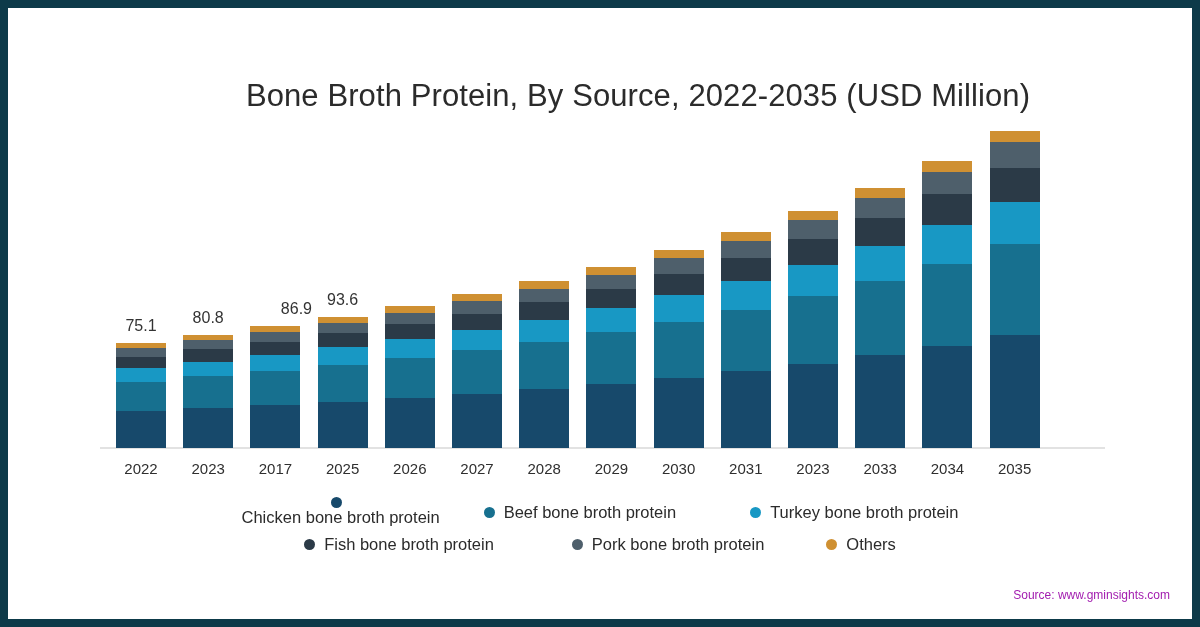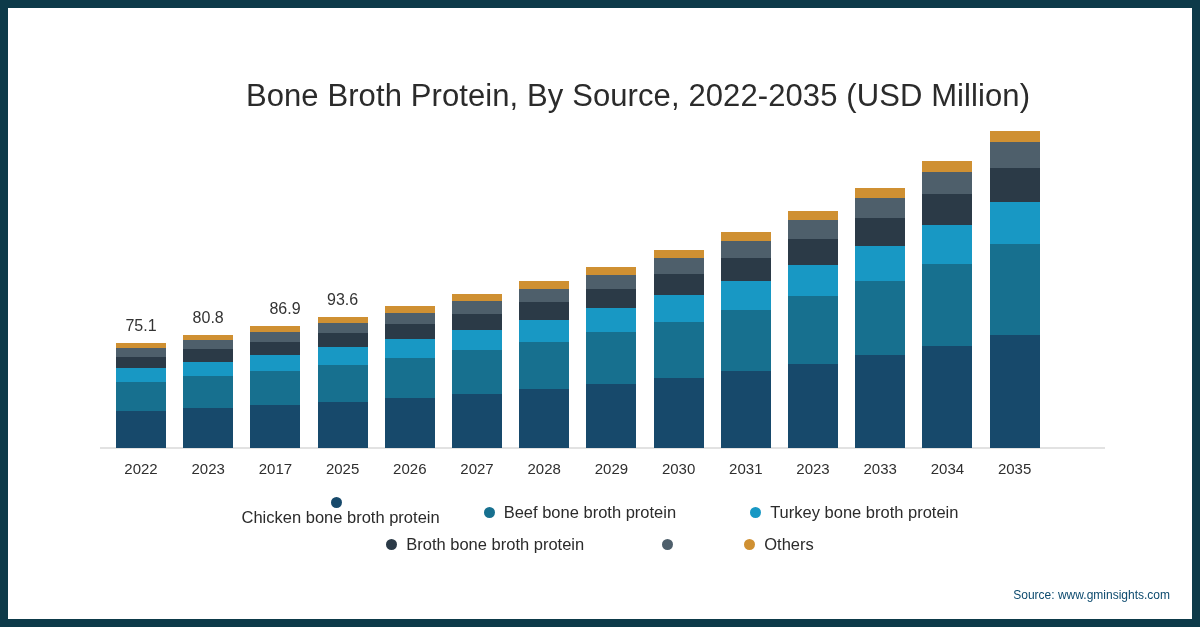--- a/index.html
+++ b/index.html
@@ -129,21 +129,21 @@
     font-size: 16.5px;
     color: #2b2b2b;
   }
 
   
   .source {
     position: absolute;
     right: 22px;
     bottom: 17px;
     font-size: 12px;
-    color: #0c4a6e;
+    color: #a21caf;
   }
 </style>
 </head>
 <body>
 
 <div id="canvas">
 
   <div class="frame-edge frame-top"></div>
   <div class="frame-edge frame-bottom"></div>
   <div class="frame-edge frame-left"></div>
@@ -181,21 +181,21 @@
         <div class="bar-group" style="left: 150.4px;">
           <div class="bar" style="height: 122.03px;">
             <div class="seg" title="Chicken bone broth protein 2024: 30.5" style="height: 35.0978%; background: rgb(23, 73, 107);"></div>
             <div class="seg" title="Beef bone broth protein 2024: 24.5" style="height: 28.1933%; background: rgb(23, 112, 143);"></div>
             <div class="seg" title="Turkey bone broth protein 2024: 11.4" style="height: 13.1185%; background: rgb(24, 152, 196);"></div>
             <div class="seg" title="Fish bone broth protein 2024: 9.3" style="height: 10.702%; background: rgb(43, 58, 71);"></div>
             <div class="seg" title="Pork bone broth protein 2024: 6.9" style="height: 7.94016%; background: rgb(78, 95, 107);"></div>
             <div class="seg" title="Others 2024: 4.3" style="height: 4.94822%; background: rgb(207, 144, 50);"></div>
           </div>
         </div>
-        <div class="bar-label" style="left: 145px; bottom: 130.03px;">86.9</div>
+        <div class="bar-label" style="left: 132px; bottom: 130.03px; text-align: right;">86.9</div>
         <div class="bar-group" style="left: 217.6px;">
           <div class="bar" style="height: 131.438px;">
             <div class="seg" title="Chicken bone broth protein 2025: 32.9" style="height: 35.1496%; background: rgb(23, 73, 107);"></div>
             <div class="seg" title="Beef bone broth protein 2025: 26.4" style="height: 28.2051%; background: rgb(23, 112, 143);"></div>
             <div class="seg" title="Turkey bone broth protein 2025: 12.3" style="height: 13.141%; background: rgb(24, 152, 196);"></div>
             <div class="seg" title="Fish bone broth protein 2025: 10" style="height: 10.6838%; background: rgb(43, 58, 71);"></div>
             <div class="seg" title="Pork bone broth protein 2025: 7.4" style="height: 7.90598%; background: rgb(78, 95, 107);"></div>
             <div class="seg" title="Others 2025: 4.6" style="height: 4.91453%; background: rgb(207, 144, 50);"></div>
           </div>
         </div>
@@ -330,24 +330,25 @@
             <span class="legend-text">Beef bone broth protein</span>
           </div>
           <div class="legend-item" style="margin-left: 74px;">
             <span class="legend-dot" style="background: rgb(24, 152, 196);"></span>
             <span class="legend-text">Turkey bone broth protein</span>
           </div>
         </div>
         <div class="legend-row">
           <div class="legend-item" style="margin-left: 0px;">
             <span class="legend-dot" style="background: rgb(43, 58, 71);"></span>
-            <span class="legend-text">Broth bone broth protein</span>
+            <span class="legend-text">Fish bone broth protein</span>
           </div>
           <div class="legend-item" style="margin-left: 78px;">
             <span class="legend-dot" style="background: rgb(78, 95, 107);"></span>
+            <span class="legend-text">Pork bone broth protein</span>
           </div>
           <div class="legend-item" style="margin-left: 62px;">
             <span class="legend-dot" style="background: rgb(207, 144, 50);"></span>
             <span class="legend-text">Others</span>
           </div>
         </div>
       </div>
 
     <div class="source">Source: www.gminsights.com</div>
 

